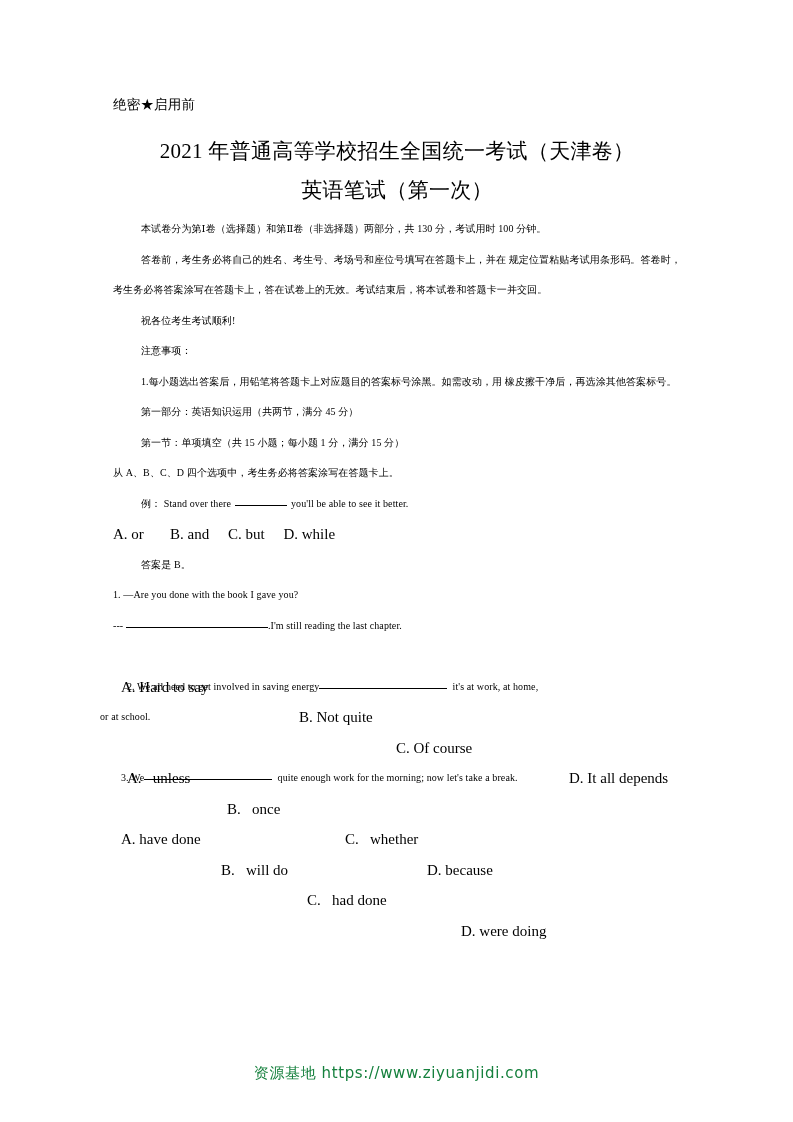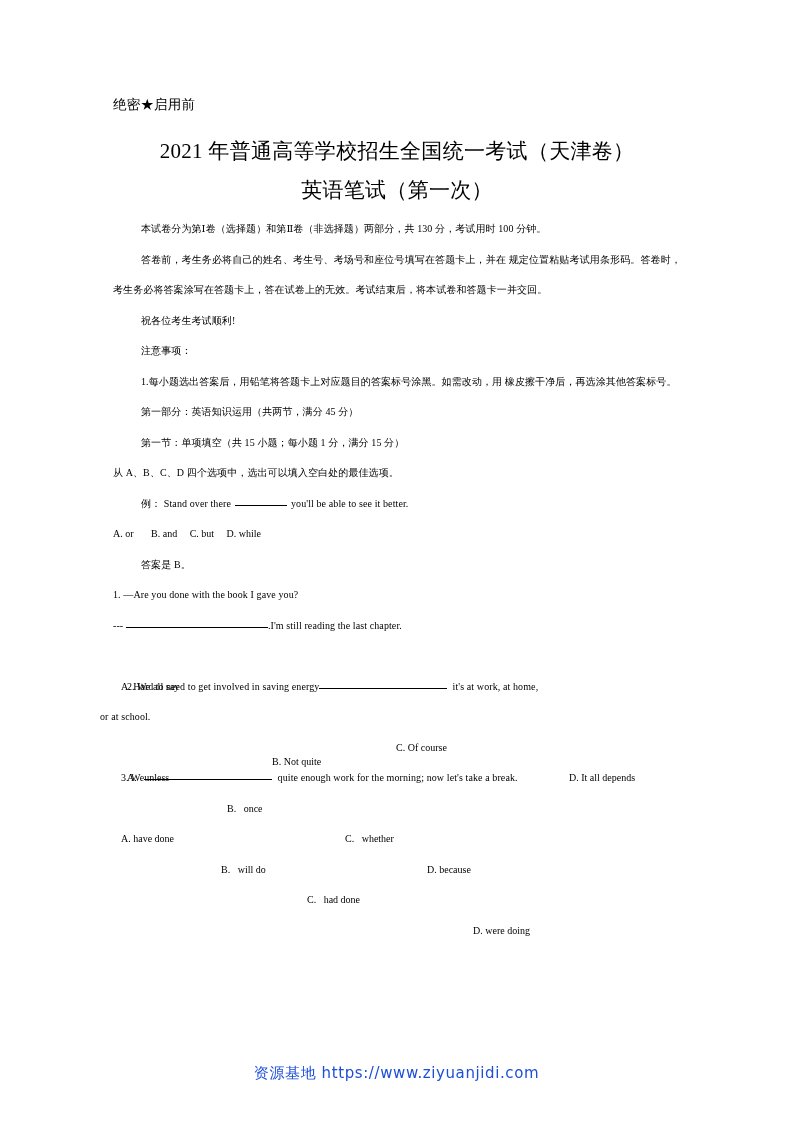--- a/index.html
+++ b/index.html
@@ -72,21 +72,21 @@
     text-align: left;
   }
 
   .eng {
     font-family: "Liberation Serif", "DejaVu Serif", serif;
   }
 
   
   .opts {
     margin: 0;
-    font-size: 10px;
+    font-size: 15px;
     line-height: 30.5px;
     white-space: pre;
   }
 
   .blank-s {
     display: inline-block;
     width: 52px;
     border-bottom: 1.3px solid #000;
     height: 12px;
     margin: 0 4px;
@@ -107,21 +107,21 @@
     vertical-align: 1px;
   }
 
   
   .footer {
     position: absolute;
     left: 0;
     top: 1064px;
     width: 793px;
     text-align: center;
-    color: #1d4ed8;
+    color: #15803d;
     font-size: 15px;
     letter-spacing: 0.6px;
     font-family: "DejaVu Sans", "Liberation Sans", sans-serif;
   }
 </style>
 </head>
 <body>
 
 <div class="page">
 
@@ -141,39 +141,39 @@
 
     <p class="para indent">注意事项：</p>
 
     <p class="para indent">1.每小题选出答案后，用铅笔将答题卡上对应题目的答案标号涂黑。如需改动，用 橡皮擦干净后，再选涂其他答案标号。</p>
 
 
     <p class="para indent">第一部分：英语知识运用（共两节，满分 45 分）</p>
 
     <p class="para indent">第一节：单项填空（共 15 小题；每小题 1 分，满分 15 分）</p>
 
-    <p class="para nojust">从 A、B、C、D 四个选项中，选出可以填入空白处的最佳选项。</p>
+    <p class="para nojust">从 A、B、C、D 四个选项中，考生务必将答案涂写在答题卡上。</p>
 
     <p class="para indent eng">
       <span>例：</span><span>&nbsp;</span><span>Stand over there</span><span class="blank-s"></span><span>you'll be able to see it better.</span>
     </p>
 
     <p class="opts eng">A. or       B. and     C. but     D. while</p>
 
     <p class="para indent">答案是 B。</p>
 
     <p class="para eng">1. —Are you done with the book I gave you?</p>
 
     <p class="para eng">
       <span>---</span><span>&nbsp;</span><span class="blank-l"></span><span>.I'm still reading the last chapter.</span>
     </p>
 
     <div class="opts eng" style="position:relative; height:30.5px;">
       <span style="position:absolute; left:8px;">A. Hard to say</span>
-      <span style="position:absolute; left:159px;margin-top:45px;">B. Not quite</span>
+      <span style="position:absolute; left:186px;">B. Not quite</span>
       <span style="position:absolute; left:283px;">C. Of course</span>
       <span style="position:absolute; left:456px;">D. It all depends</span>
     </div>
 
     <p class="para eng" style="text-indent:14px;">
       <span>2. We all need to get involved in saving energy</span><span class="blank-m"></span><span>&nbsp;&nbsp;</span><span>it's at work, at home,</span>
     </p>
     <p class="para eng" style="margin-left:-13px;">or at school.</p>
 
     <div class="opts eng" style="position:relative; height:30.5px;">
@@ -184,20 +184,20 @@
     </div>
 
     <p class="para eng" style="text-indent:8px;">
       <span>3. We</span><span class="blank-m"></span><span>&nbsp;&nbsp;</span><span>quite enough work for the morning; now let's take a break.</span>
     </p>
 
     <div class="opts eng" style="position:relative; height:30.5px;">
       <span style="position:absolute; left:8px;">A. have done</span>
       <span style="position:absolute; left:108px;">B.   will do</span>
       <span style="position:absolute; left:194px;">C.   had done</span>
-      <span style="position:absolute; left:360px;">D. were doing</span>
+      <span style="position:absolute; left:348px;">D. were doing</span>
     </div>
 
   </div>
 
   <div class="footer">资源基地 https://www.ziyuanjidi.com</div>
 
 </div>
 
 </body></html>

